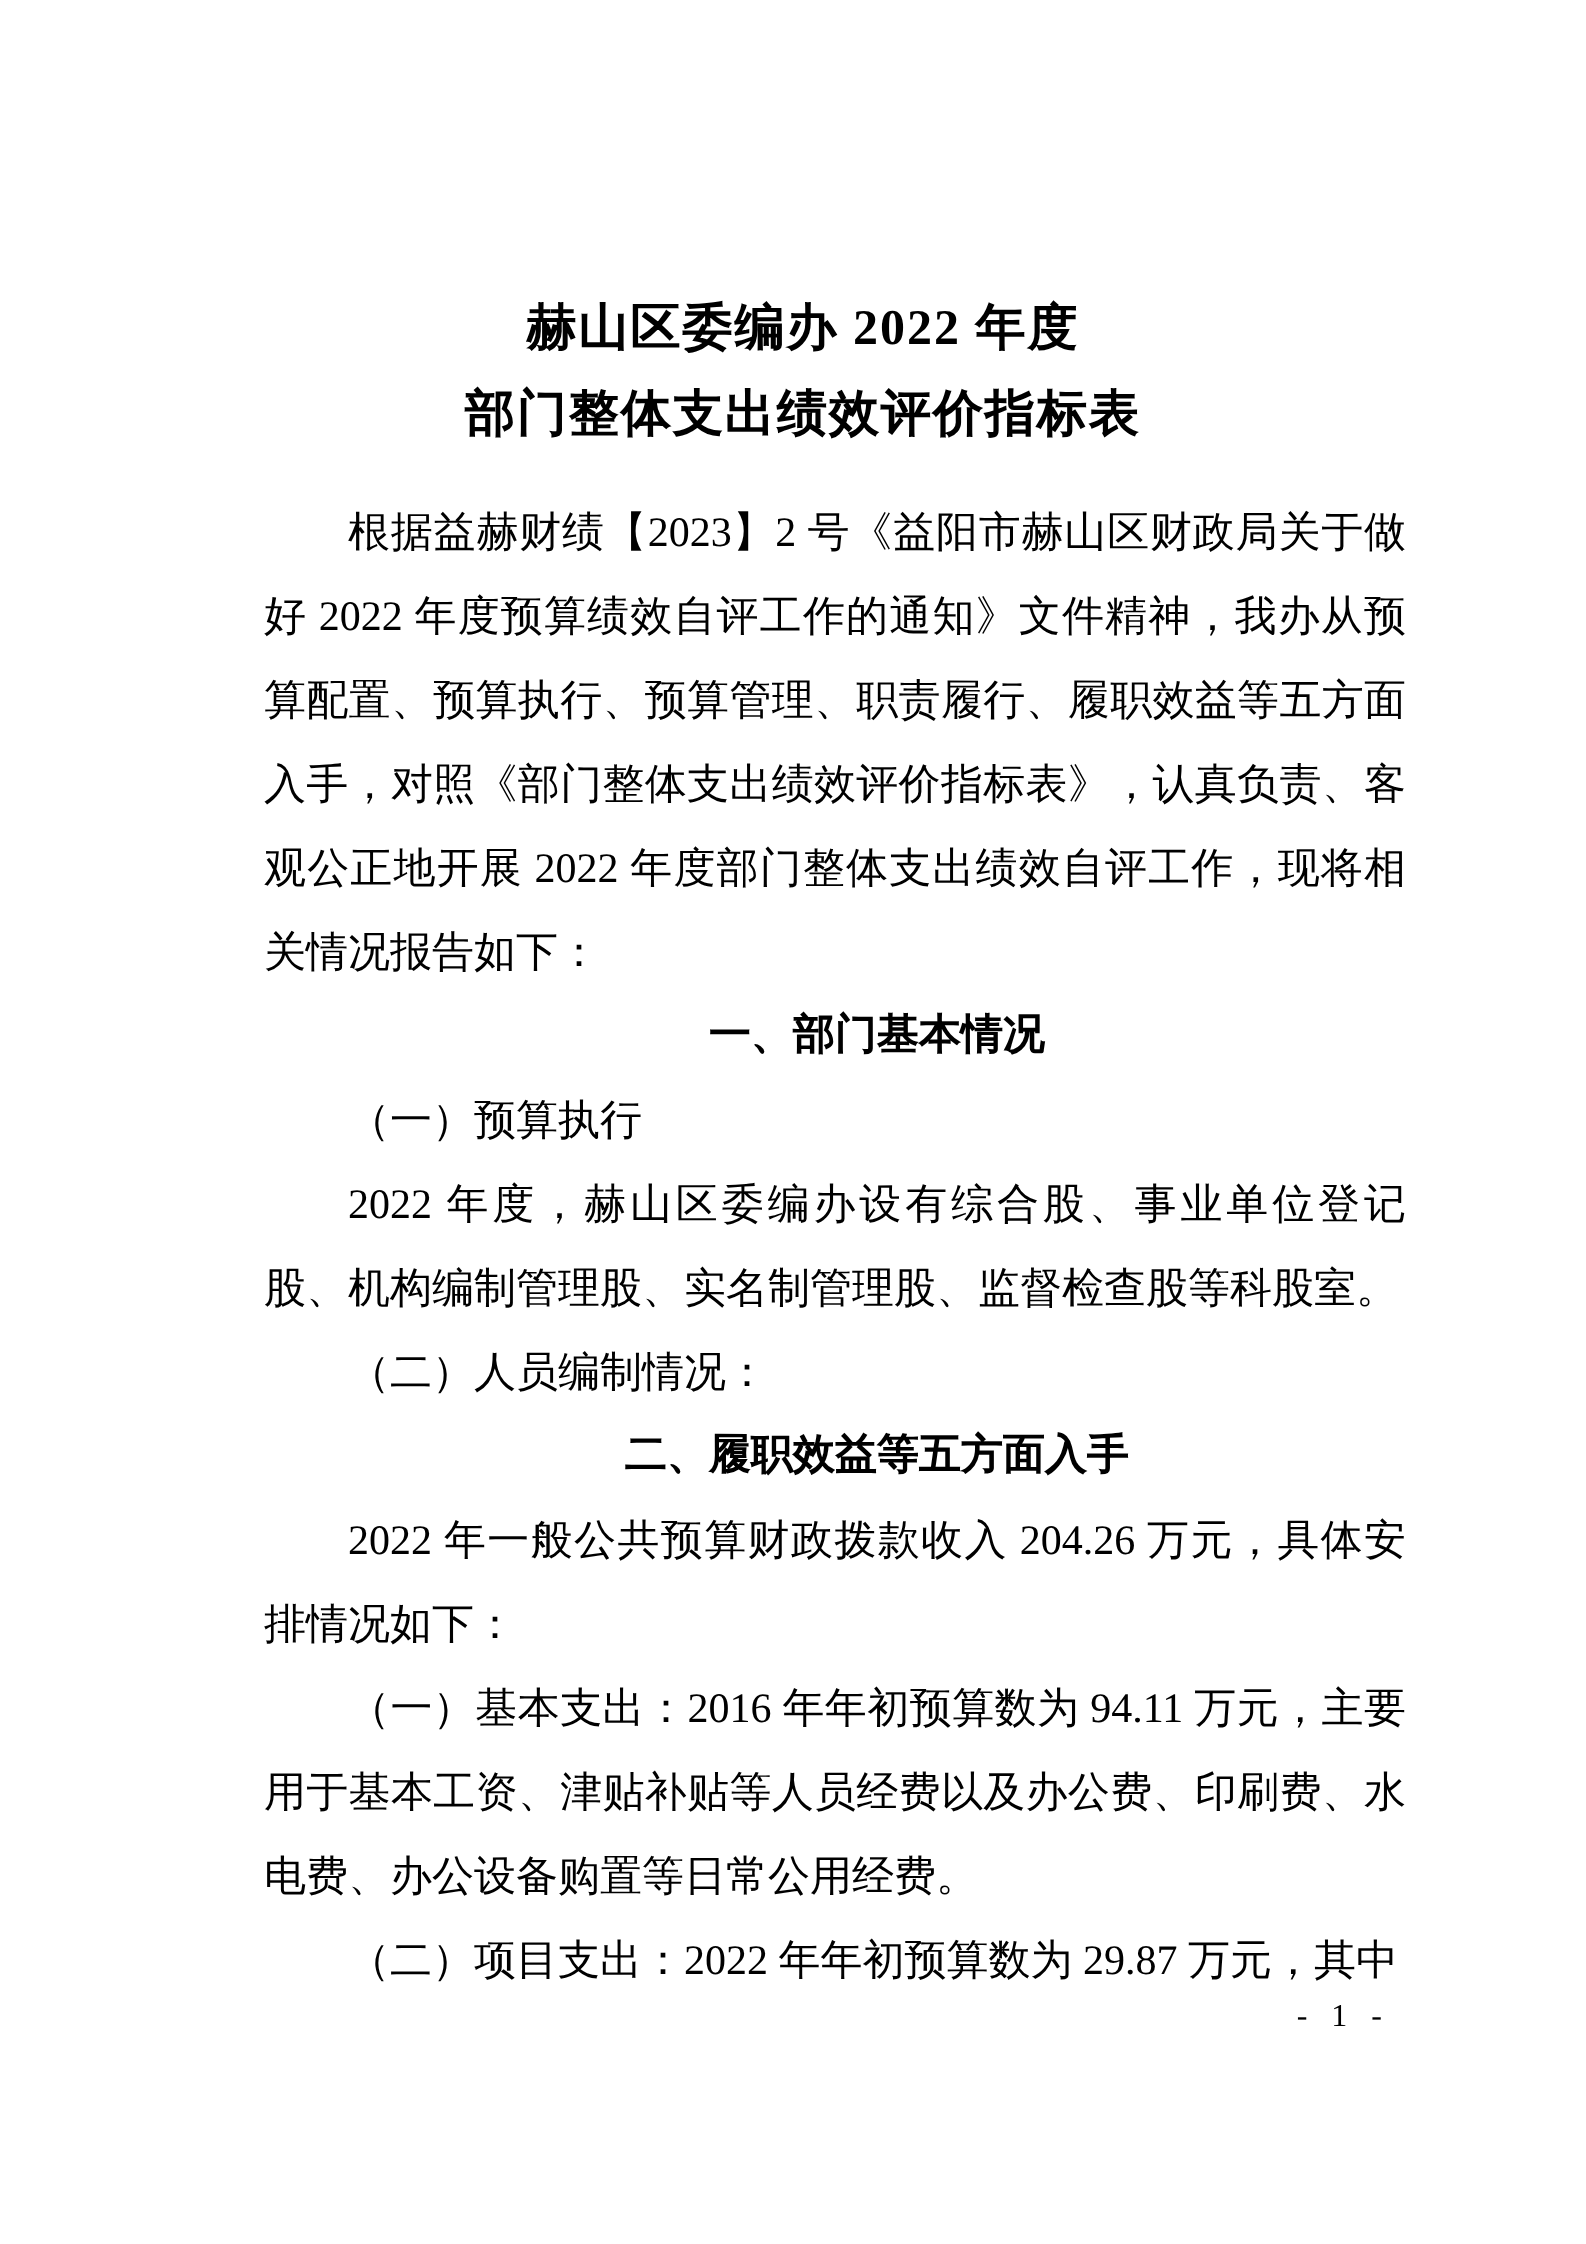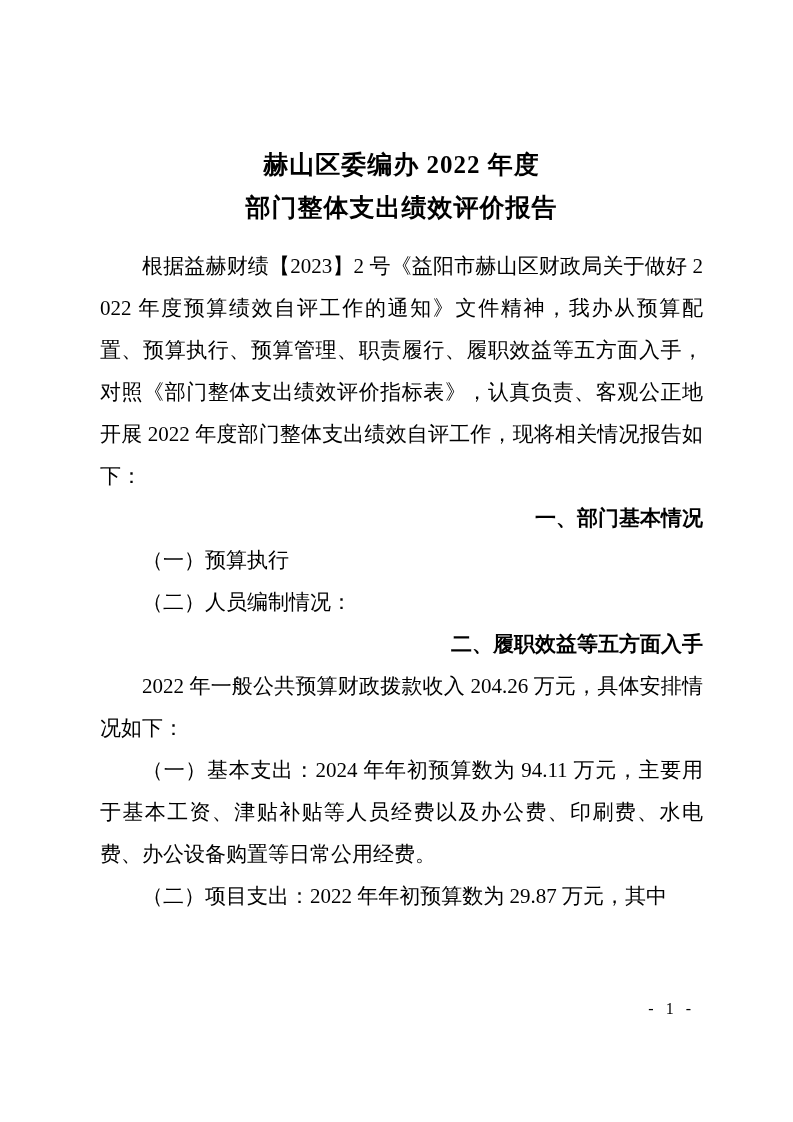--- a/index.html
+++ b/index.html
@@ -22,56 +22,58 @@
     margin: 0;
     font-size: 25px;
     font-weight: bold;
     text-align: center;
     line-height: 43px;
     font-family: "Liberation Serif", "DejaVu Serif", serif;
     letter-spacing: 1px;
   }
   .body-text {
     margin-top: 16px;
+    margin-left: 32px;
   }
   .para {
     margin: 0;
     font-size: 21px;
     line-height: 42px;
     text-align: justify;
     text-indent: 2em;
     word-break: break-all;
   }
   .para.heading {
     font-weight: bold;
     font-family: "Liberation Sans", "DejaVu Sans", sans-serif;
-    text-align: right;
+    text-align: center;
   }
   .footer {
     position: absolute;
     right: 98px;
     bottom: 104px;
     font-size: 16px;
     letter-spacing: 4px;
     color: #000000;
     font-family: "Liberation Serif", "DejaVu Serif", serif;
   }
 </style>
 </head>
 <body>
 
 <div class="page">
   <h1 class="title">赫山区委编办 2022 年度</h1>
-  <h1 class="title">部门整体支出绩效评价报告</h1>
+  <h1 class="title">部门整体支出绩效评价指标表</h1>
 
   <div class="body-text" id="paragraphs">
       <p class="para body">根据益赫财绩【2023】2 号《益阳市赫山区财政局关于做好 2022 年度预算绩效自评工作的通知》文件精神，我办从预算配置、预算执行、预算管理、职责履行、履职效益等五方面入手，对照《部门整体支出绩效评价指标表》，认真负责、客观公正地开展 2022 年度部门整体支出绩效自评工作，现将相关情况报告如下：</p>
       <p class="para heading">一、部门基本情况</p>
       <p class="para body">（一）预算执行</p>
+      <p class="para body">2022 年度，赫山区委编办设有综合股、事业单位登记股、机构编制管理股、实名制管理股、监督检查股等科股室。</p>
       <p class="para body">（二）人员编制情况：</p>
       <p class="para heading">二、履职效益等五方面入手</p>
       <p class="para body">2022 年一般公共预算财政拨款收入 204.26 万元，具体安排情况如下：</p>
-      <p class="para body">（一）基本支出：2024 年年初预算数为 94.11 万元，主要用于基本工资、津贴补贴等人员经费以及办公费、印刷费、水电费、办公设备购置等日常公用经费。</p>
+      <p class="para body">（一）基本支出：2016 年年初预算数为 94.11 万元，主要用于基本工资、津贴补贴等人员经费以及办公费、印刷费、水电费、办公设备购置等日常公用经费。</p>
       <p class="para body">（二）项目支出：2022 年年初预算数为 29.87 万元，其中</p>
     </div>
 
   <div class="footer">- 1 -</div>
 </div>
 
 </body></html>

